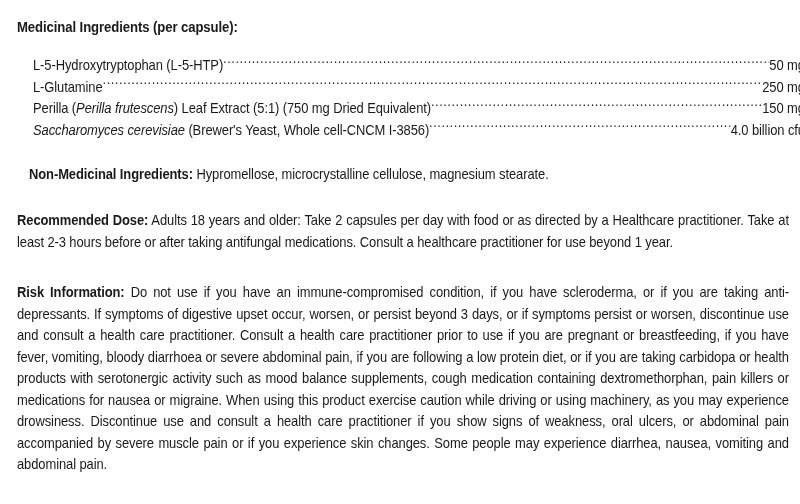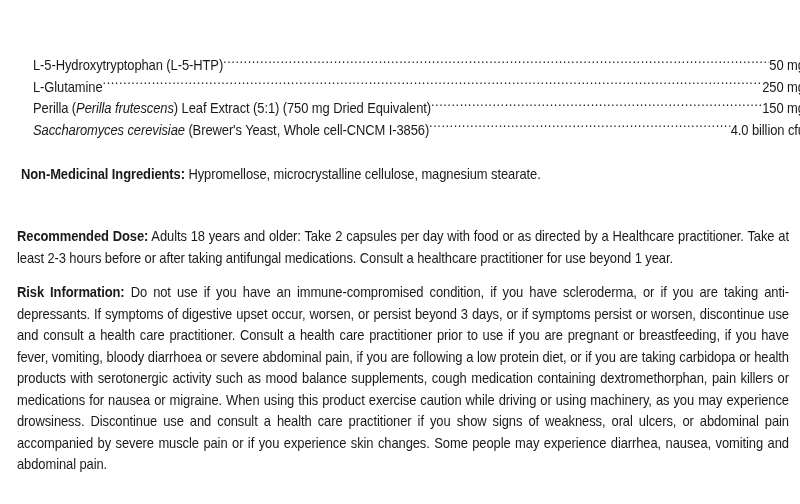--- a/index.html
+++ b/index.html
@@ -111,30 +111,33 @@
     letter-spacing: -0.1px;
     transform: scaleX(0.90);
     transform-origin: left center;
     width: 111.1%;
     white-space: nowrap;
   }
 
   
   .pos-heading-medicinal { position: absolute; top: 17px;  left: 0; width: 772px; }
   .pos-ing-list          { position: absolute; top: 39px;  left: 0; width: 772px; }
-  .pos-nonmed            { position: absolute; top: 150px; left: 4px; width: 772px; }
-  .pos-dose              { position: absolute; top: 212px; left: 0; width: 772px; }
+  .pos-nonmed            { position: absolute; top: 150px; left: 12px; width: 772px; }
+  .pos-dose              { position: absolute; top: 196px; left: 0; width: 772px; }
   .pos-risk              { position: absolute; top: 268px; left: 0; width: 772px; }
   .pos-footer            { position: absolute; top: 459px; left: 0; width: 772px; }
 </style>
 </head>
 <body>
 
 <div class="label-panel">
 
+  <div class="section pos-heading-medicinal">
+    <div class="heading">Medicinal Ingredients (per capsule):</div>
+  </div>
 
   <ul class="ing-list pos-ing-list">
 
     <li class="ing-row">
       <span class="ing-name"><span>L-5-Hydroxytryptophan (L-5-HTP)</span><span class="sci"></span><span></span></span>
       <span class="ing-leader"></span>
       <span class="ing-amount">50 mg</span>
     </li>
 
     <li class="ing-row">

